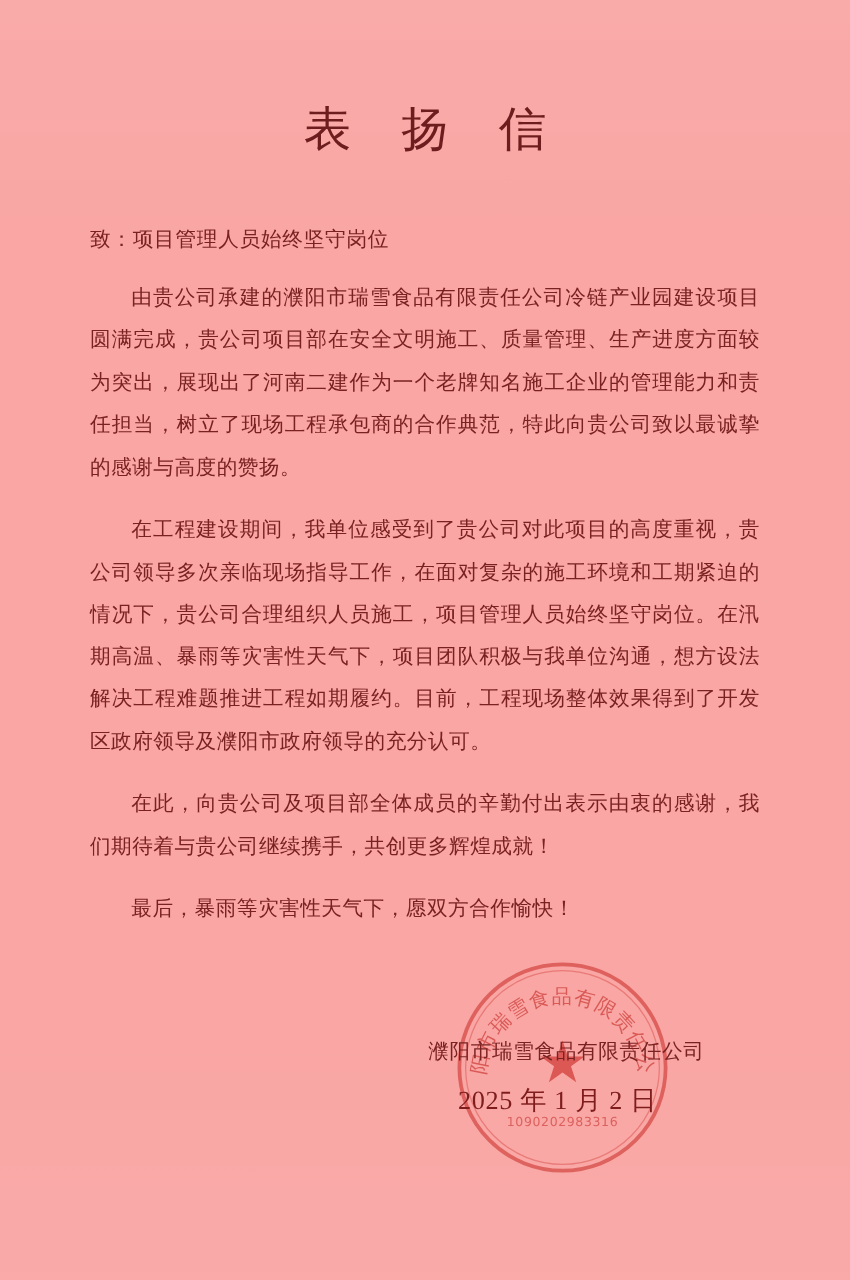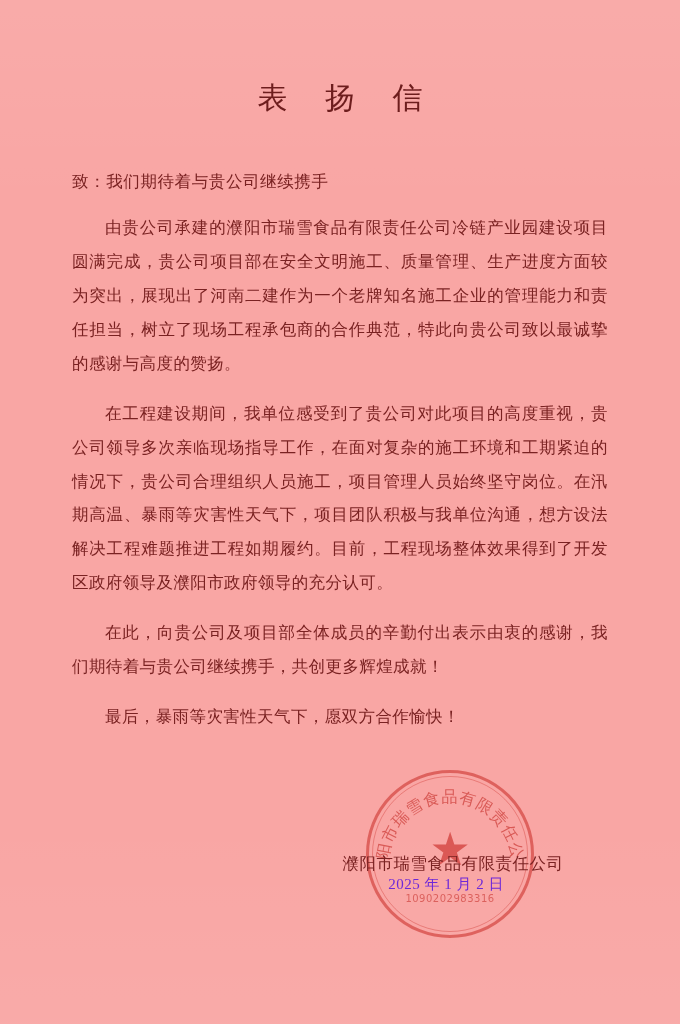--- a/index.html
+++ b/index.html
@@ -38,21 +38,21 @@
     width: 680px;
     height: 1024px;
     padding: 0 72px;
     box-sizing: border-box;
   }
 
   .title {
     margin: 0;
     padding-top: 78px;
     text-align: center;
-    font-size: 30px;
+    font-size: 38px;
     letter-spacing: 14px;
     color: #6d1d1d;
     font-weight: normal;
     font-family: "DejaVu Serif", "Liberation Serif", serif;
     text-indent: 14px;
   }
 
   .salutation {
     margin-top: 50px;
     font-size: 16.5px;
@@ -85,22 +85,23 @@
 
   .sig-company {
     font-size: 16.5px;
     color: #7a2222;
     letter-spacing: 0.5px;
     text-align: center;
     padding-left: 20px;
   }
 
   .sig-date {
-    font-size: 15px;
-    color: #6d28d9;
+    margin-top: 14px;
+    font-size: 21px;
+    color: #7f1d1d;
     letter-spacing: 0.5px;
     text-align: center;
     padding-left: 6px;
   }
 
   
   .seal {
     position: absolute;
     left: 366px;
     top: 770px;
@@ -160,21 +161,21 @@
   }
 </style>
 </head>
 <body>
 
 <div id="page">
   <div class="doc-body">
 
     <h1 class="title">表 扬 信</h1>
 
-    <div class="salutation">致：我们期待着与贵公司继续携手</div>
+    <div class="salutation">致：项目管理人员始终坚守岗位</div>
 
     <p class="para first">由贵公司承建的濮阳市瑞雪食品有限责任公司冷链产业园建设项目圆满完成，贵公司项目部在安全文明施工、质量管理、生产进度方面较为突出，展现出了河南二建作为一个老牌知名施工企业的管理能力和责任担当，树立了现场工程承包商的合作典范，特此向贵公司致以最诚挚的感谢与高度的赞扬。</p>
     <p class="para">在工程建设期间，我单位感受到了贵公司对此项目的高度重视，贵公司领导多次亲临现场指导工作，在面对复杂的施工环境和工期紧迫的情况下，贵公司合理组织人员施工，项目管理人员始终坚守岗位。在汛期高温、暴雨等灾害性天气下，项目团队积极与我单位沟通，想方设法解决工程难题推进工程如期履约。目前，工程现场整体效果得到了开发区政府领导及濮阳市政府领导的充分认可。</p>
     <p class="para">在此，向贵公司及项目部全体成员的辛勤付出表示由衷的感谢，我们期待着与贵公司继续携手，共创更多辉煌成就！</p>
     <p class="para">最后，暴雨等灾害性天气下，愿双方合作愉快！</p>
 
   </div>
 
   <div class="seal">
     <div class="ring"></div>

